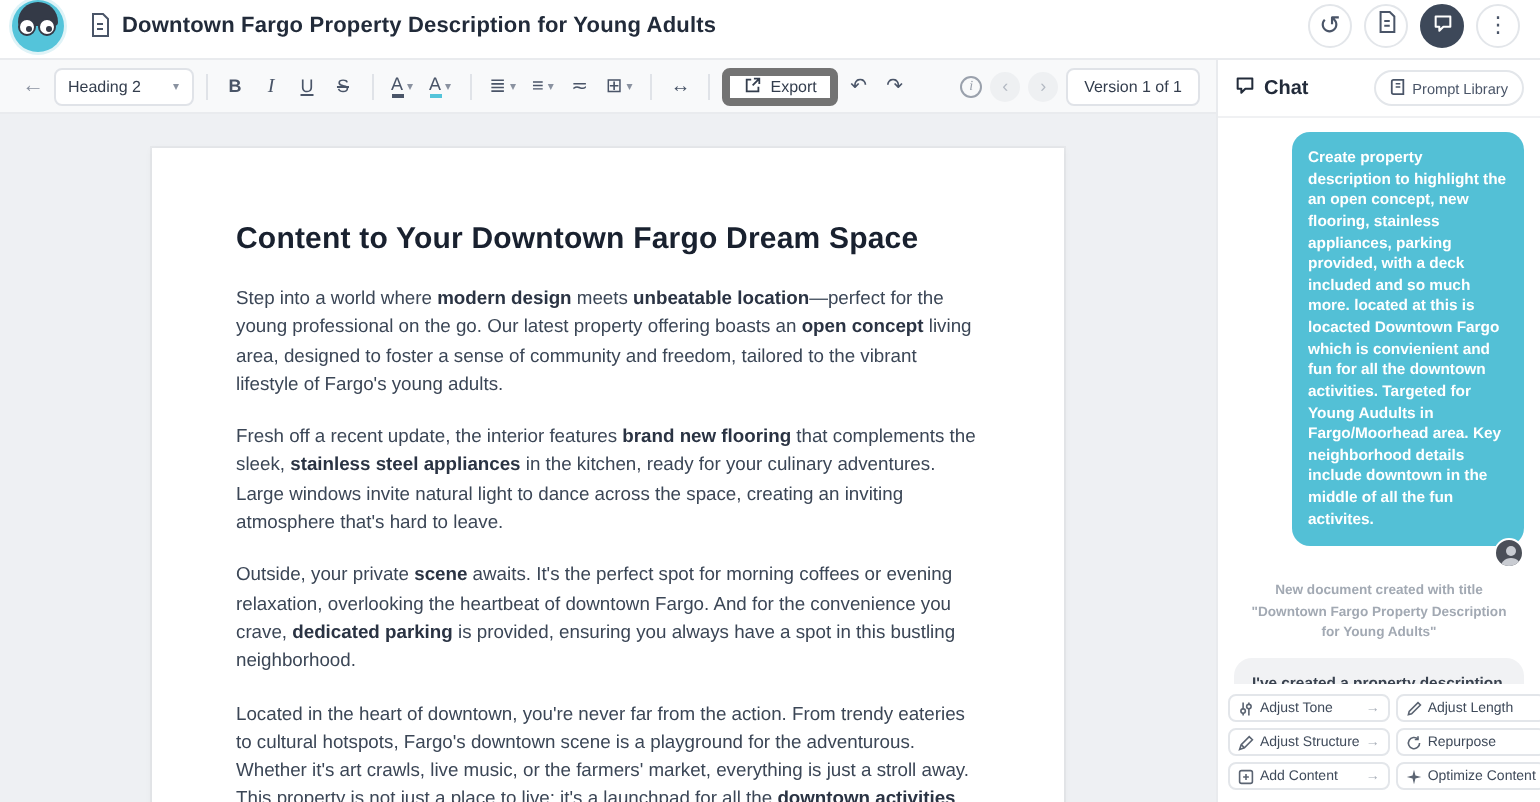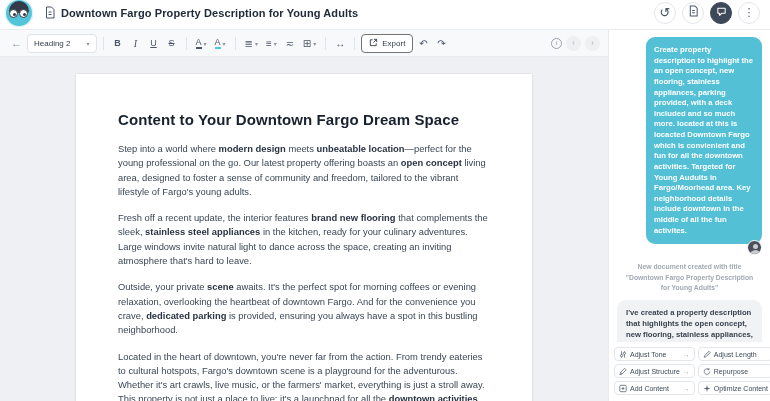--- a/index.html
+++ b/index.html
@@ -37,21 +37,21 @@
   .tb-sep { width:1px; height:13px; background:#e0e3e8; margin:0 4px; }
   .heading-select { border:1px solid #e0e3e8; background:#fff; border-radius:4px; height:19px;
     display:flex; align-items:center; gap:14px; padding:0 6px; font-size:8px; color:#333d4d; cursor:pointer; }
   .dd { font-size:6px; color:#8a92a0; margin-left:2px; }
   .b-bold { font-weight:bold; font-size:9px; }
   .b-italic { font-style:italic; font-family:"Liberation Serif","DejaVu Serif",serif; font-size:10px; }
   .b-underline { text-decoration:underline; font-size:9px; }
   .b-strike { text-decoration:line-through; font-size:9px; }
   .b-color { font-size:9px; border-bottom:2px solid #4a5568; line-height:1; padding-bottom:0; }
   .b-highlight { font-size:9px; border-bottom:2px solid #54c4da; line-height:1; }
-  .export-btn { border:1px solid #737373; background:#fff; border-radius:4px; height:19px;
+  .export-btn { border:4px solid #737373; background:#fff; border-radius:4px; height:19px;
     display:flex; align-items:center; gap:4px; padding:0 7px; font-size:8px; color:#333d4d; cursor:pointer; }
   .toolbar-right { margin-left:auto; display:flex; align-items:center; gap:4px; }
   .info-circle { width:11px; height:11px; border-radius:50%; border:1px solid #9aa1ac; color:#9aa1ac;
     font-size:7px; display:flex; align-items:center; justify-content:center; font-style:italic;
     font-family:"Liberation Serif","DejaVu Serif",serif; cursor:pointer; }
   .nav-circ { width:15px; height:15px; border-radius:50%; background:#eef0f2; color:#b3b9c2;
     display:flex; align-items:center; justify-content:center; font-size:9px; cursor:pointer; }
   .version-badge { border:1px solid #e0e3e8; background:#fff; border-radius:4px; height:19px;
     display:flex; align-items:center; padding:0 8px; font-size:8px; color:#333d4d; cursor:pointer; }
 
@@ -185,37 +185,55 @@
           </span>
           <span>Export</span>
         </div>
         <div class="tb-btn">↶</div>
         <div class="tb-btn">↷</div>
 
         <div class="toolbar-right">
           <div class="info-circle">i</div>
           <div class="nav-circ">‹</div>
           <div class="nav-circ">›</div>
+          <div class="version-badge">Version 1 of 1</div>
         </div>
       </div>
 
       <div class="canvas">
         <div class="page">
           <h1>Content to Your Downtown Fargo Dream Space</h1>
           <div id="doc-body">
               <p><span>Step into a world where </span><span class="seg-b">modern design</span><span> meets </span><span class="seg-b">unbeatable location</span><span>—perfect for the young professional on the go. Our latest property offering boasts an </span><span class="seg-b">open concept</span><span> living area, designed to foster a sense of community and freedom, tailored to the vibrant lifestyle of Fargo's young adults.</span></p>
               <p><span>Fresh off a recent update, the interior features </span><span class="seg-b">brand new flooring</span><span> that complements the sleek, </span><span class="seg-b">stainless steel appliances</span><span> in the kitchen, ready for your culinary adventures. Large windows invite natural light to dance across the space, creating an inviting atmosphere that's hard to leave.</span></p>
               <p><span>Outside, your private </span><span class="seg-b">scene</span><span> awaits. It's the perfect spot for morning coffees or evening relaxation, overlooking the heartbeat of downtown Fargo. And for the convenience you crave, </span><span class="seg-b">dedicated parking</span><span> is provided, ensuring you always have a spot in this bustling neighborhood.</span></p>
               <p><span>Located in the heart of downtown, you're never far from the action. From trendy eateries to cultural hotspots, Fargo's downtown scene is a playground for the adventurous. Whether it's art crawls, live music, or the farmers' market, everything is just a stroll away. This property is not just a place to live; it's a launchpad for all the </span><span class="seg-b">downtown activities</span></p>
             </div>
         </div>
       </div>
     </div>
 
     <aside class="sidebar">
+      <div class="chat-header">
+        <span>
+          <svg width="11" height="11" viewBox="0 0 12 12">
+              <path d="M2 2.5h8v5.5H6.2L4 10.2V8H2z" fill="none" stroke="#222b3a" stroke-width="1.1" stroke-linejoin="round"></path>
+            </svg>
+        </span>
+        <span class="chat-title">Chat</span>
+        <div class="prompt-lib-btn">
+          <span>
+            <svg width="8" height="9" viewBox="0 0 9 10">
+                <path d="M2 1h5.5v8H2a1 1 0 0 1-1-1V2a1 1 0 0 1 1-1z" fill="none" stroke="#4a5568" stroke-width="1"></path>
+                <path d="M3.2 3.2h2.6M3.2 5h2.6" stroke="#4a5568" stroke-width=".9"></path>
+              </svg>
+          </span>
+          <span>Prompt Library</span>
+        </div>
+      </div>
 
       <div class="chat-body">
         <div class="user-bubble">Create property description to highlight the an open concept, new flooring, stainless appliances, parking provided, with a deck included and so much more. located at this is locacted Downtown Fargo which is convienient and fun for all the downtown activities. Targeted for Young Audults in Fargo/Moorhead area. Key neighborhood details include downtown in the middle of all the fun activites.</div>
         <div class="avatar-row">
           <div class="avatar">
             <div class="head"></div>
               <div class="body"></div>
           </div>
         </div>
         <div class="system-note">New document created with title "Downtown Fargo Property Description for Young Adults"</div>

